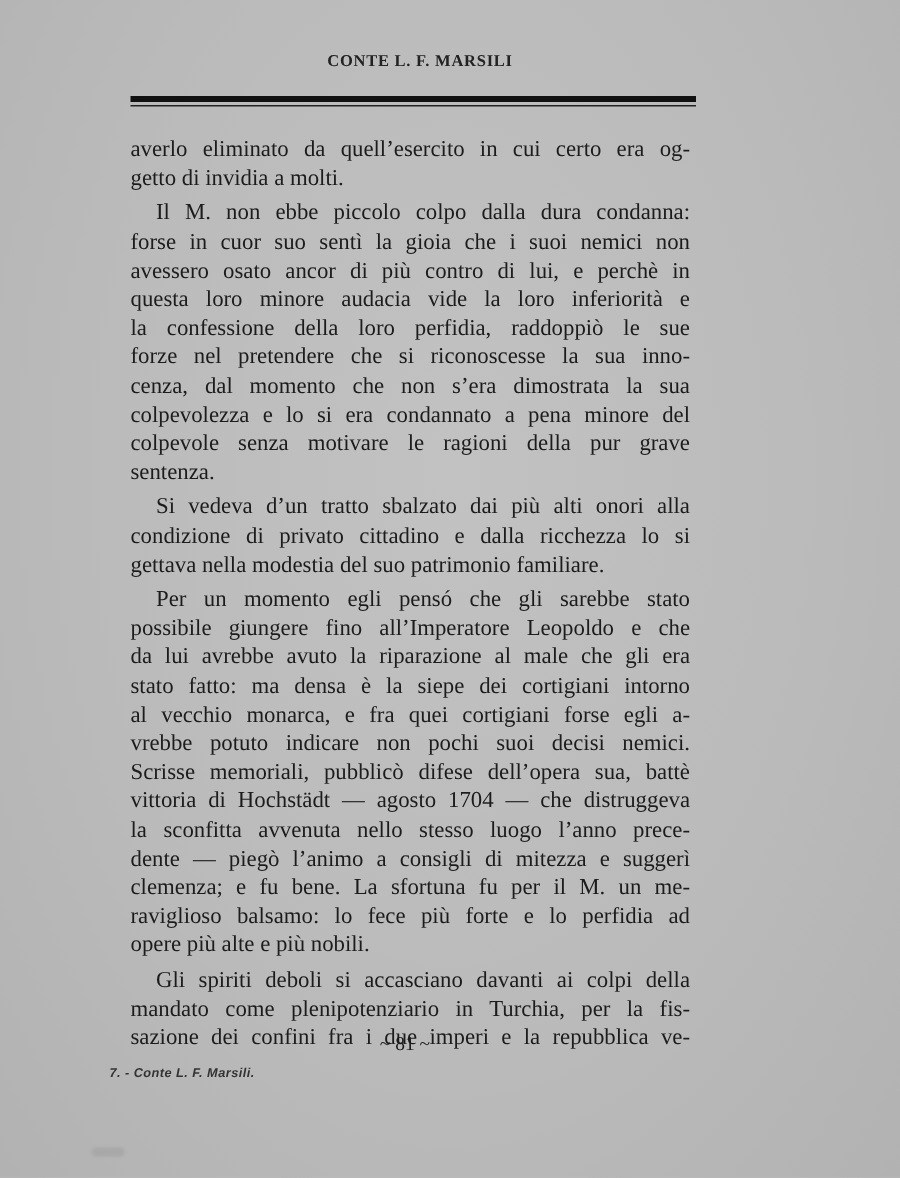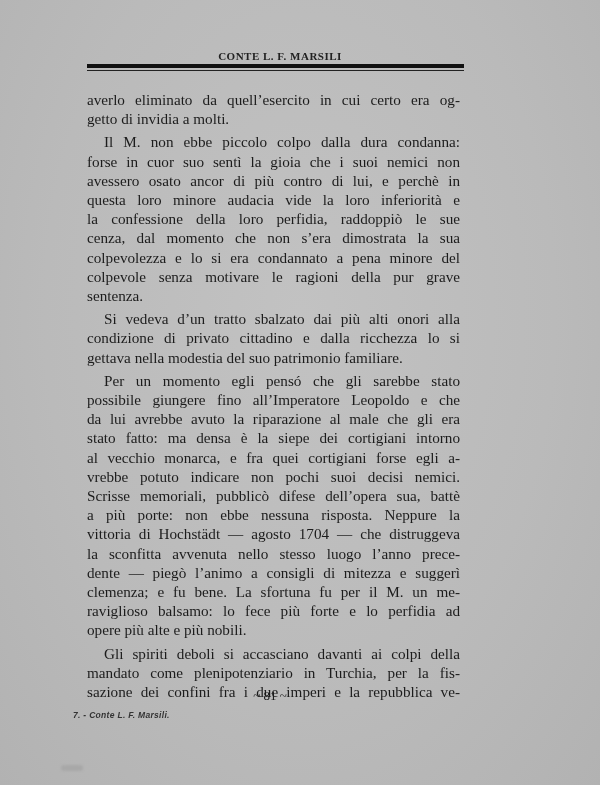--- a/index.html
+++ b/index.html
@@ -16,21 +16,21 @@
       color: #1a1a1a;
     }
     .page {
       position: absolute;
       left: 0; top: 0;
       width: 600px; height: 785px;
       background: radial-gradient(ellipse at 50% 40%, #c2c2c2 0%, #bababa 60%, #b2b2b2 100%);
     }
     .running-head {
       position: absolute;
-      top: 50px;
+      top: 35px;
       left: 0;
       width: 560px;
       text-align: center;
       font-family: "Liberation Serif", serif;
       font-weight: bold;
       font-size: 11px;
       letter-spacing: 0.5px;
       color: #222;
     }
     .rule-thick {
@@ -120,39 +120,39 @@
       <div class="para">
         <span class="line">averlo eliminato da quell’esercito in cui certo era og-</span>
         <span class="line last">getto di invidia a molti.</span>
       </div>
       <div class="para">
         <span class="line indent">Il M. non ebbe piccolo colpo dalla dura condanna:</span>
         <span class="line">forse in cuor suo sentì la gioia che i suoi nemici non</span>
         <span class="line">avessero osato ancor di più contro di lui, e perchè in</span>
         <span class="line">questa loro minore audacia vide la loro inferiorità e</span>
         <span class="line">la confessione della loro perfidia, raddoppiò le sue</span>
+        <span class="line">forze nel pretendere che si riconoscesse la sua inno-</span>
         <span class="line">cenza, dal momento che non s’era dimostrata la sua</span>
         <span class="line">colpevolezza e lo si era condannato a pena minore del</span>
         <span class="line">colpevole senza motivare le ragioni della pur grave</span>
         <span class="line last">sentenza.</span>
       </div>
       <div class="para">
         <span class="line indent">Si vedeva d’un tratto sbalzato dai più alti onori alla</span>
         <span class="line">condizione di privato cittadino e dalla ricchezza lo si</span>
         <span class="line last">gettava nella modestia del suo patrimonio familiare.</span>
       </div>
       <div class="para">
         <span class="line indent">Per un momento egli pensó che gli sarebbe stato</span>
         <span class="line">possibile giungere fino all’Imperatore Leopoldo e che</span>
         <span class="line">da lui avrebbe avuto la riparazione al male che gli era</span>
         <span class="line">stato fatto: ma densa è la siepe dei cortigiani intorno</span>
         <span class="line">al vecchio monarca, e fra quei cortigiani forse egli a-</span>
         <span class="line">vrebbe potuto indicare non pochi suoi decisi nemici.</span>
         <span class="line">Scrisse memoriali, pubblicò difese dell’opera sua, battè</span>
-        <span class="line">a più porte: non ebbe nessuna risposta. Neppure la</span>
         <span class="line">vittoria di Hochstädt — agosto 1704 — che distruggeva</span>
         <span class="line">la sconfitta avvenuta nello stesso luogo l’anno prece-</span>
         <span class="line">dente — piegò l’animo a consigli di mitezza e suggerì</span>
         <span class="line">clemenza; e fu bene. La sfortuna fu per il M. un me-</span>
         <span class="line">raviglioso balsamo: lo fece più forte e lo perfidia ad</span>
         <span class="line last">opere più alte e più nobili.</span>
       </div>
       <div class="para">
         <span class="line indent">Gli spiriti deboli si accasciano davanti ai colpi della</span>
         <span class="line">mandato come plenipotenziario in Turchia, per la fis-</span>

